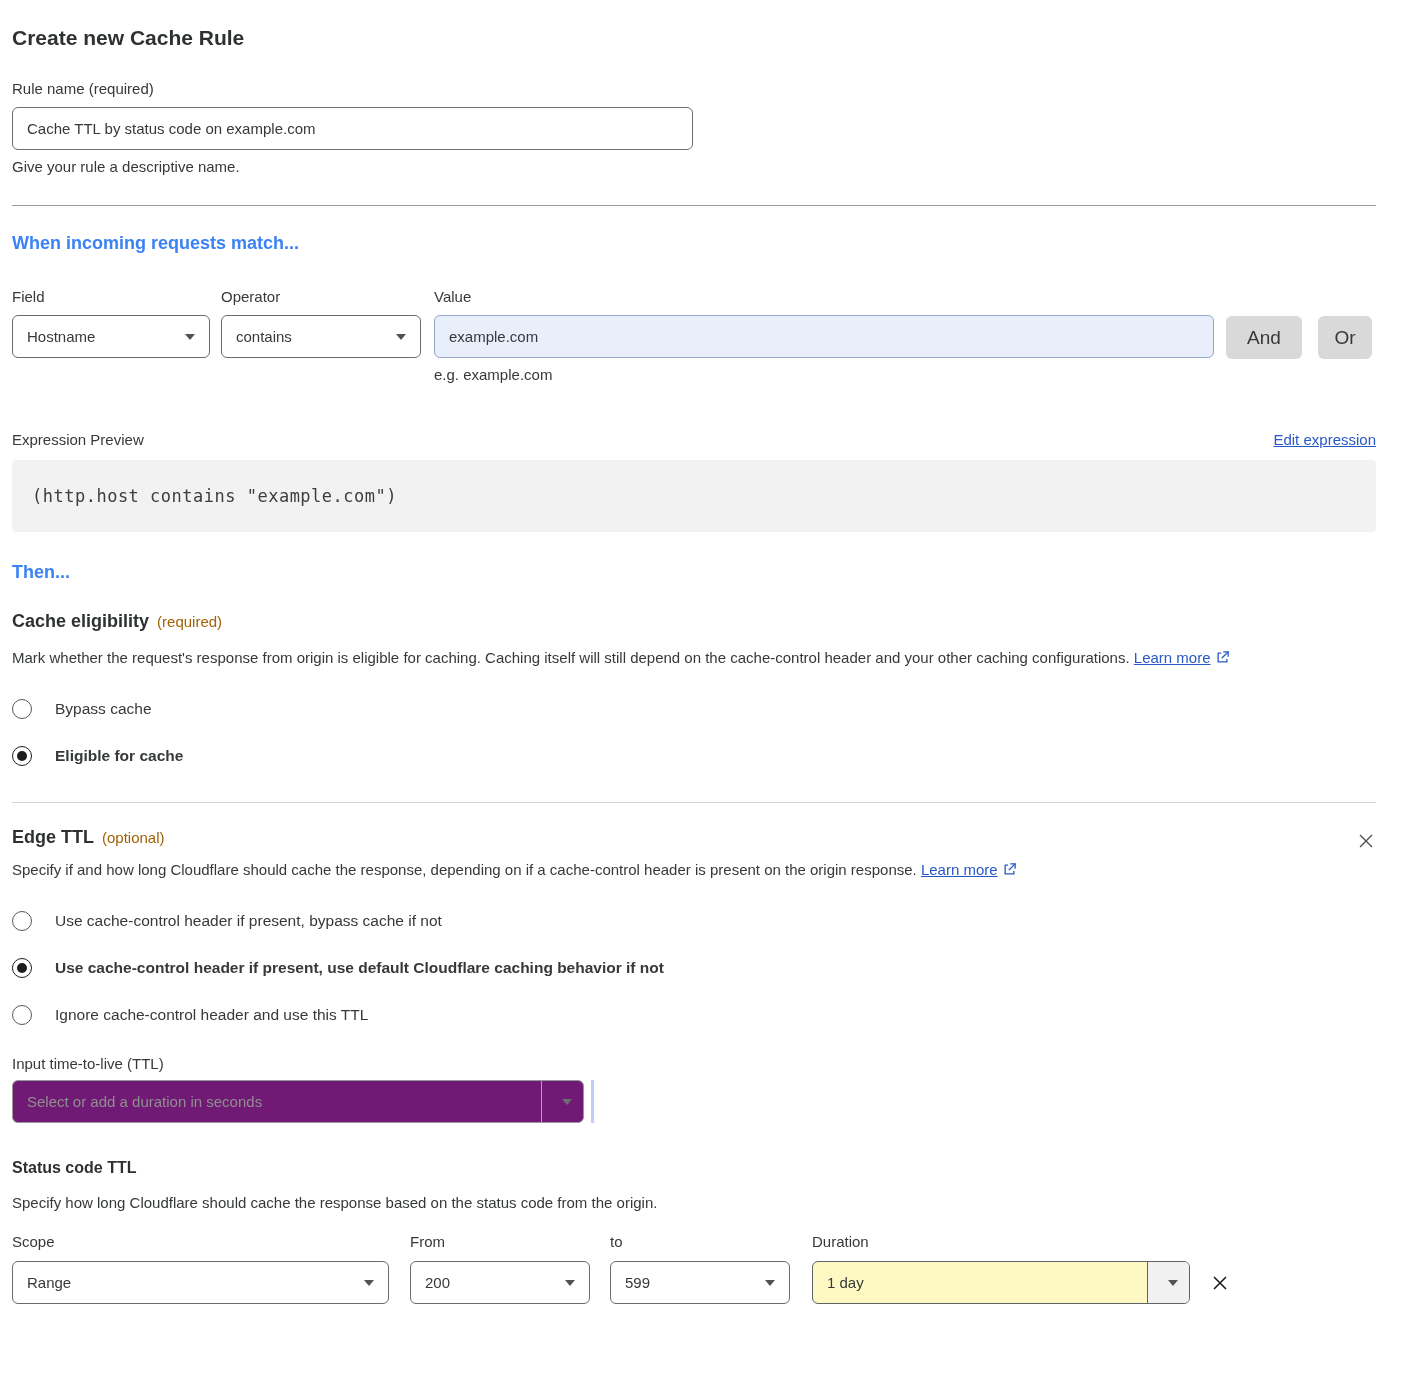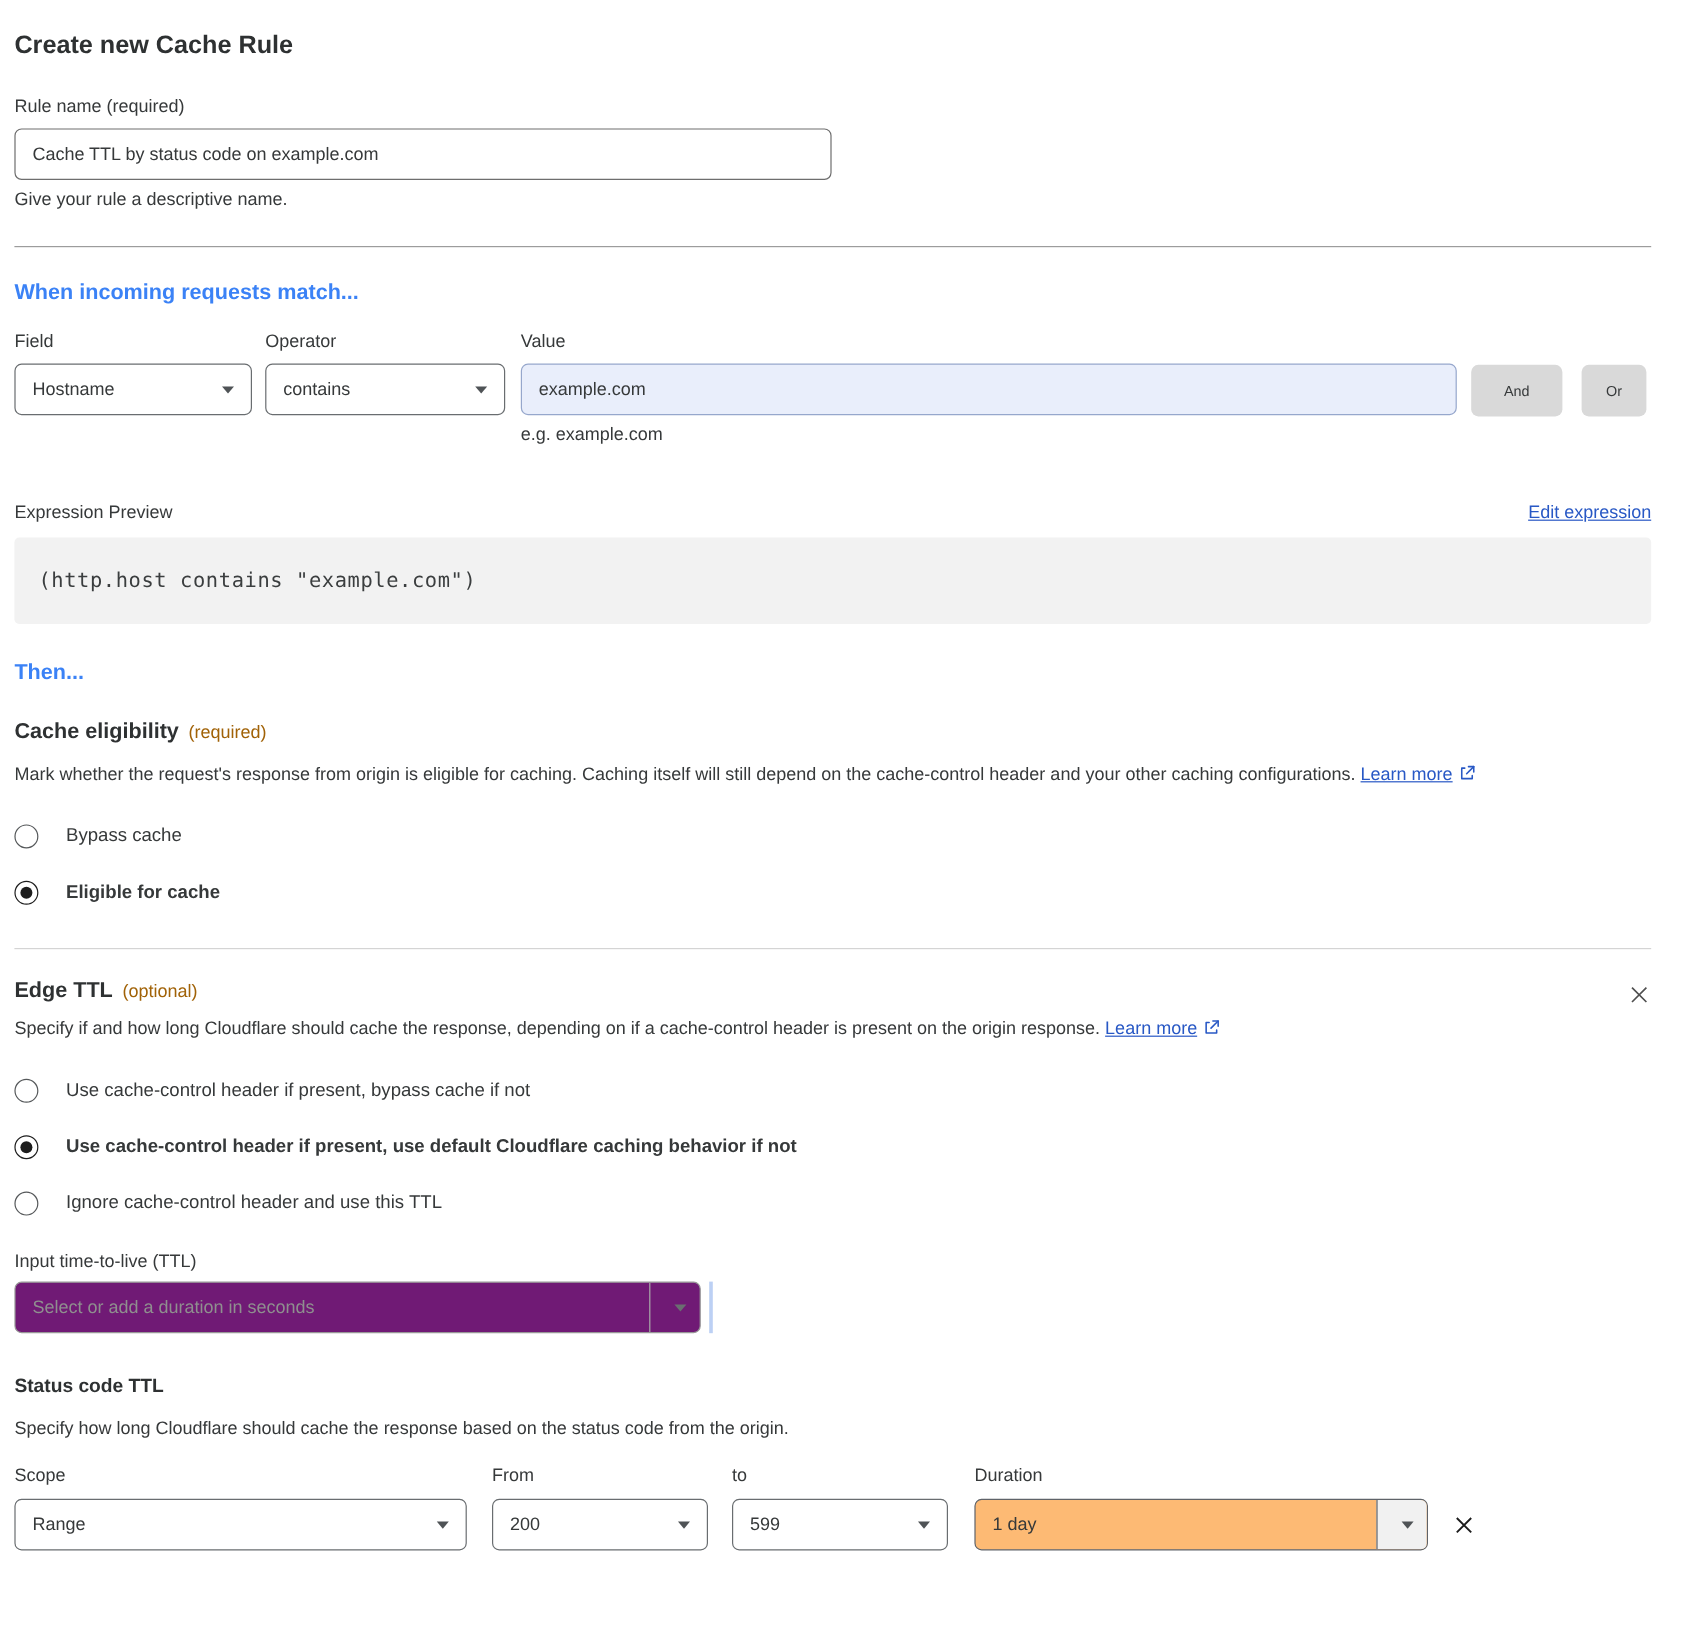--- a/index.html
+++ b/index.html
@@ -24,38 +24,38 @@
   .rule-name-input { width:681px; margin-top:10px; }
   .rule-name-label { margin-top:30px; }
   .helper { font-size:15px; color:#36393a; margin-top:8px; }
 
   hr.divider { border:none; height:1px; margin-top:30px; }
   hr.divider.strong { background:#9c9c9c; }
   hr.divider.light  { background:#d4d4d4; margin-top:36px; }
 
   h2.section { font-size:18px; font-weight:700; color:#3b82f6; margin-top:27px; }
 
-  .match-row { display:flex; align-items:flex-start; margin-top:22px; }
+  .match-row { display:flex; align-items:flex-start; margin-top:34px; }
   .match-row .col .field-label { margin-bottom:10px; }
   .col-field { width:198px; }
   .col-operator { width:200px; margin-left:11px; }
   .col-value { width:780px; margin-left:13px; }
 
   .select {
     height:43px; border:1px solid #696d70; border-radius:6px; background:#fff;
     display:flex; align-items:center; justify-content:space-between;
     padding:0 14px; font-size:15px; color:#36393a; cursor:pointer;
   }
   .arrow { width:0; height:0; border-left:5px solid transparent; border-right:5px solid transparent; border-top:6px solid #4f5356; flex:none; margin-left:8px; }
 
   .value-input { width:100%; background:#e9eefb; border:1px solid #96a7cc; }
 
   .gray-btn {
     height:43px; border:none; border-radius:6px; background:#d9d9d9; color:#36393a;
-    font-family:"Liberation Sans",sans-serif; font-size:12px; cursor:pointer; margin-top:28px;
+    font-family:"Liberation Sans",sans-serif; font-size:19px; cursor:pointer; margin-top:28px;
   }
   .and-btn { width:76px; margin-left:12px; }
   .or-btn { width:54px; margin-left:16px; }
 
   .expr-header { display:flex; justify-content:space-between; align-items:baseline; margin-top:48px; }
   .expr-header a { font-size:15px; color:#2858c5; text-decoration:underline; cursor:pointer; }
   .code-block {
     margin-top:12px; height:72px; background:#f2f2f2; border-radius:4px;
     display:flex; align-items:center; padding:0 20px;
   }
@@ -99,21 +99,21 @@
   .caret-line { width:3px; height:43px; background:#bcd0f4; margin-left:7px; }
 
   h3.status-heading { font-size:16px; font-weight:700; color:#2e3132; margin-top:36px; }
 
   .status-row { display:flex; align-items:flex-start; margin-top:16px; }
   .status-row .col .field-label { margin-bottom:11px; }
   .w-scope { width:377px; }
   .w-from { width:180px; margin-left:21px; }
   .w-to { width:180px; margin-left:20px; }
   .w-duration { width:378px; margin-left:22px; }
-  .combo.duration { border:1px solid #5f6369; background:#fdba74; color:#36393a; cursor:pointer; }
+  .combo.duration { border:1px solid #5f6369; background:#fef9c3; color:#36393a; cursor:pointer; }
   .combo.duration .combo-arrow { background:#f1f1f1; border-left:1px solid #5f6369; }
   .delete-x { cursor:pointer; margin-left:19px; margin-top:39px; }
 </style>
 </head>
 <body>
 
 <div class="page">
 
   <h1 class="title">Create new Cache Rule</h1>
 

